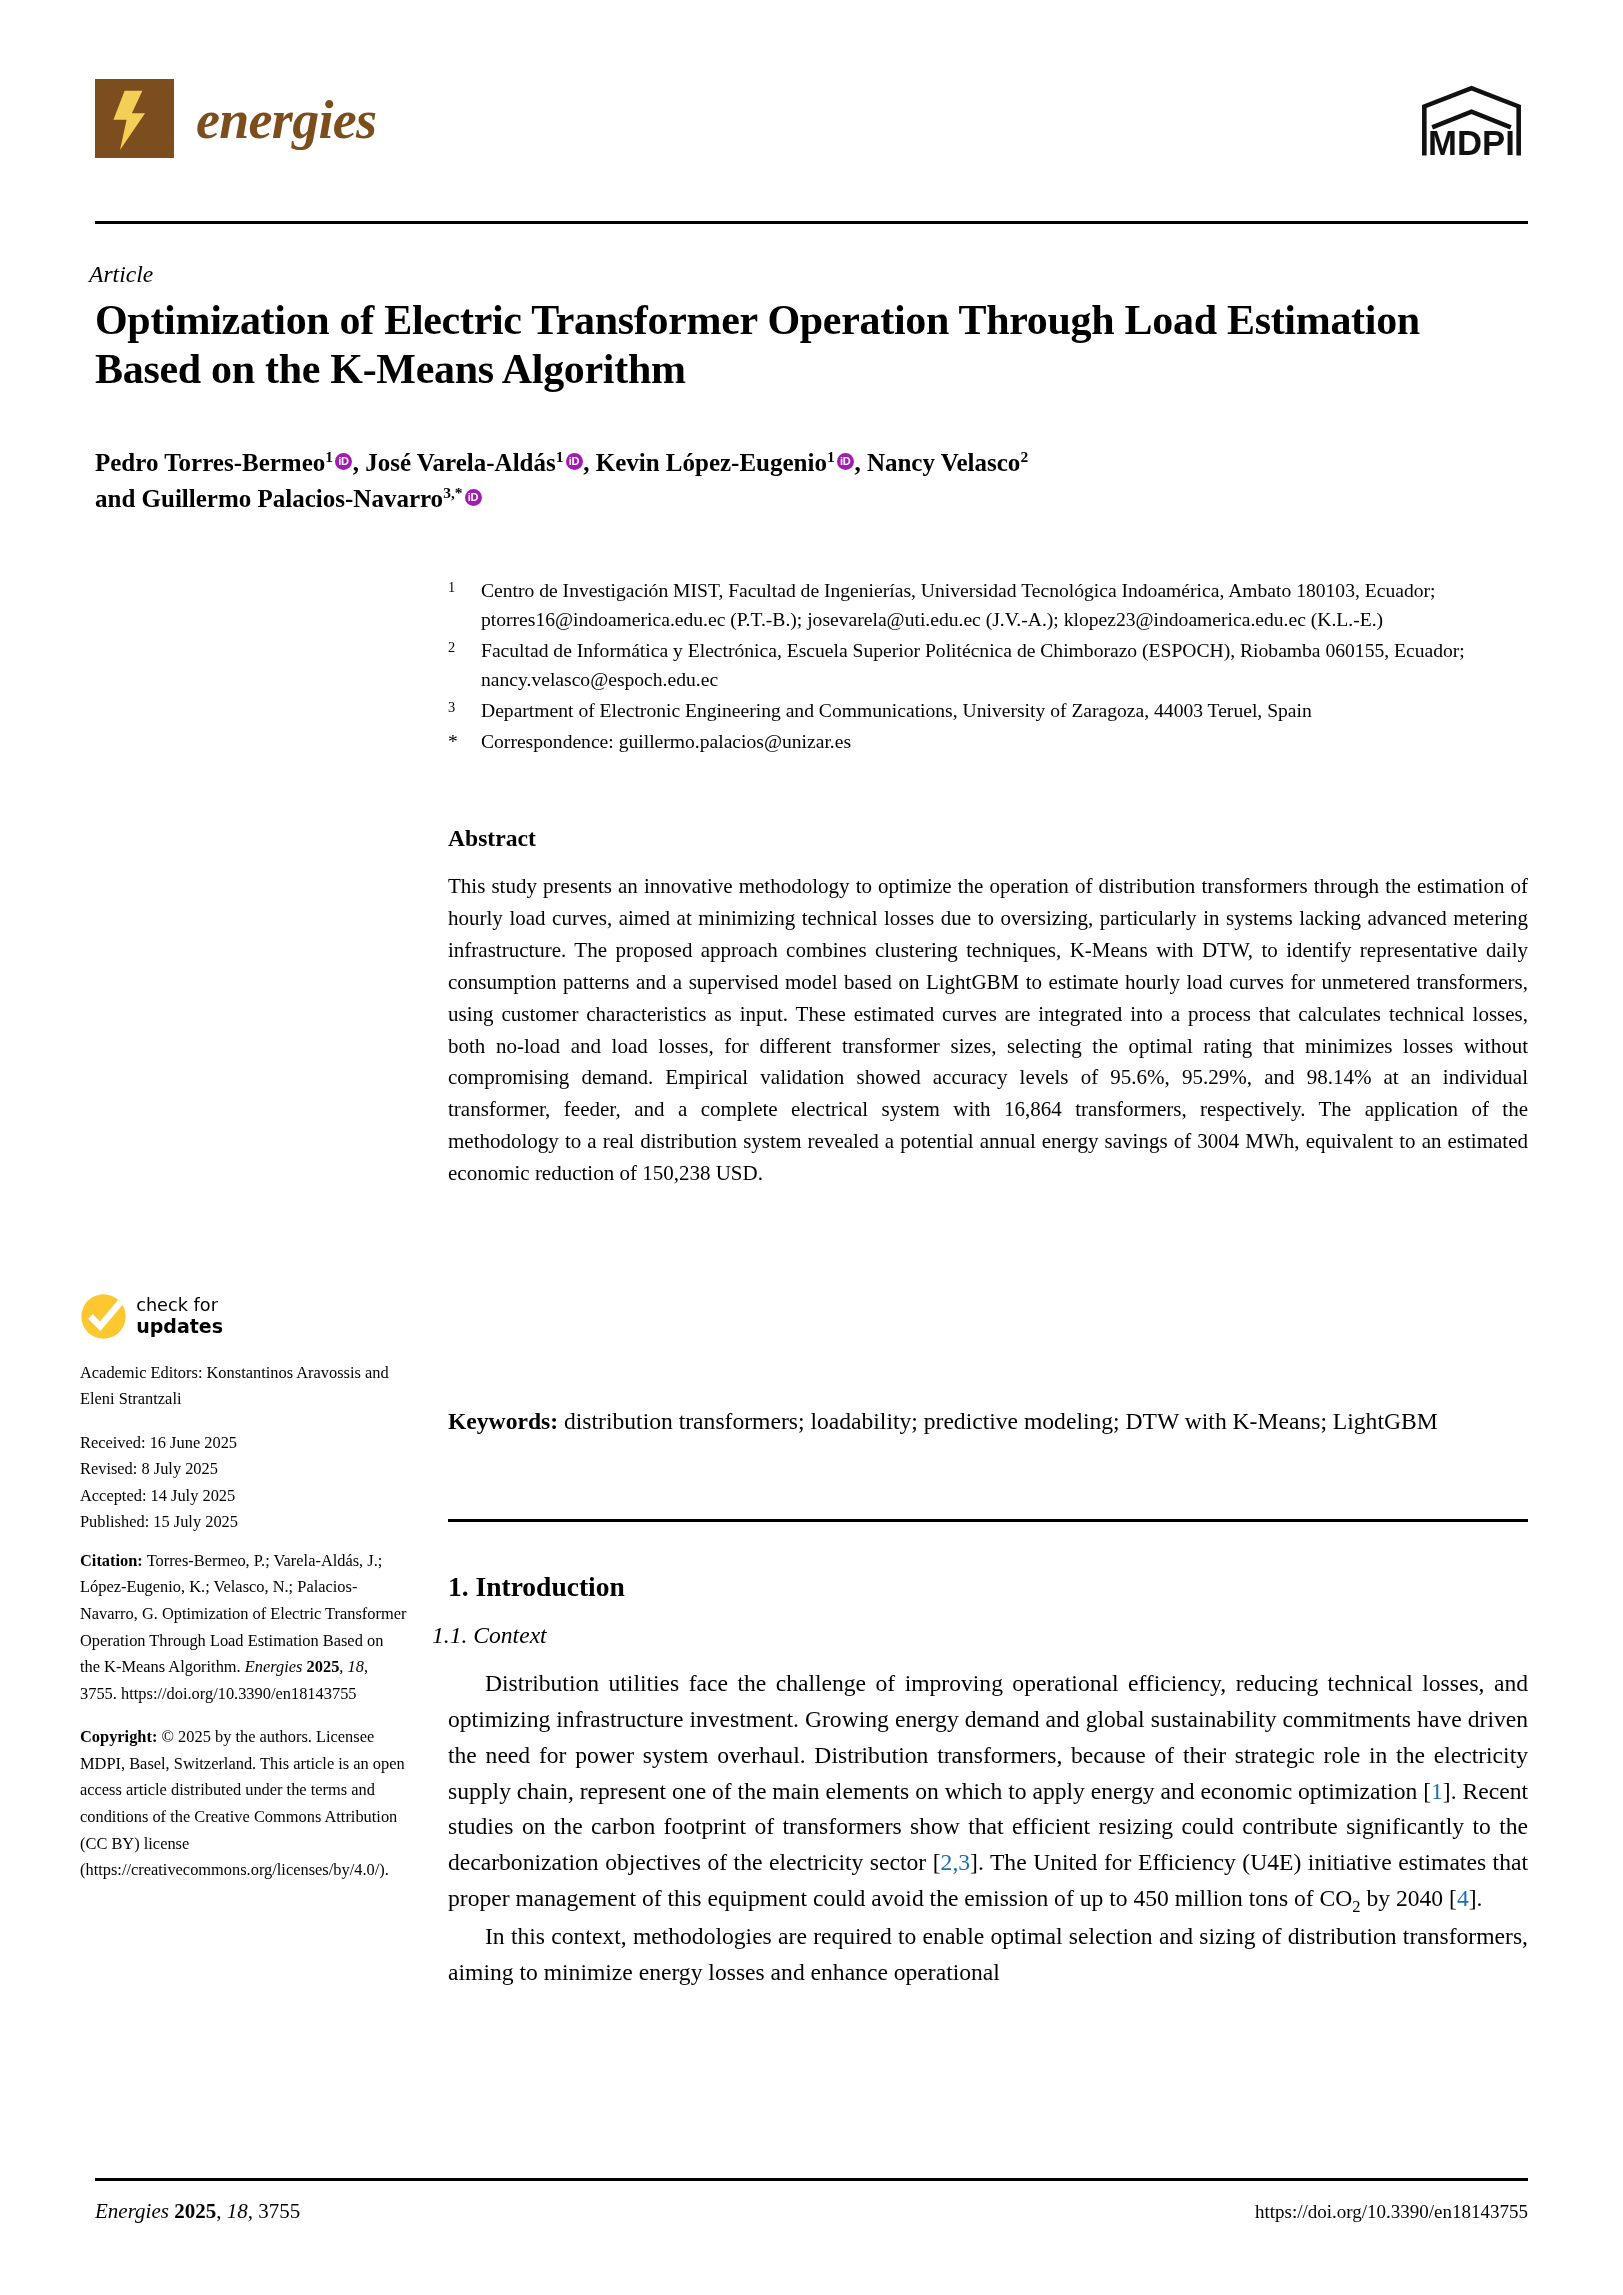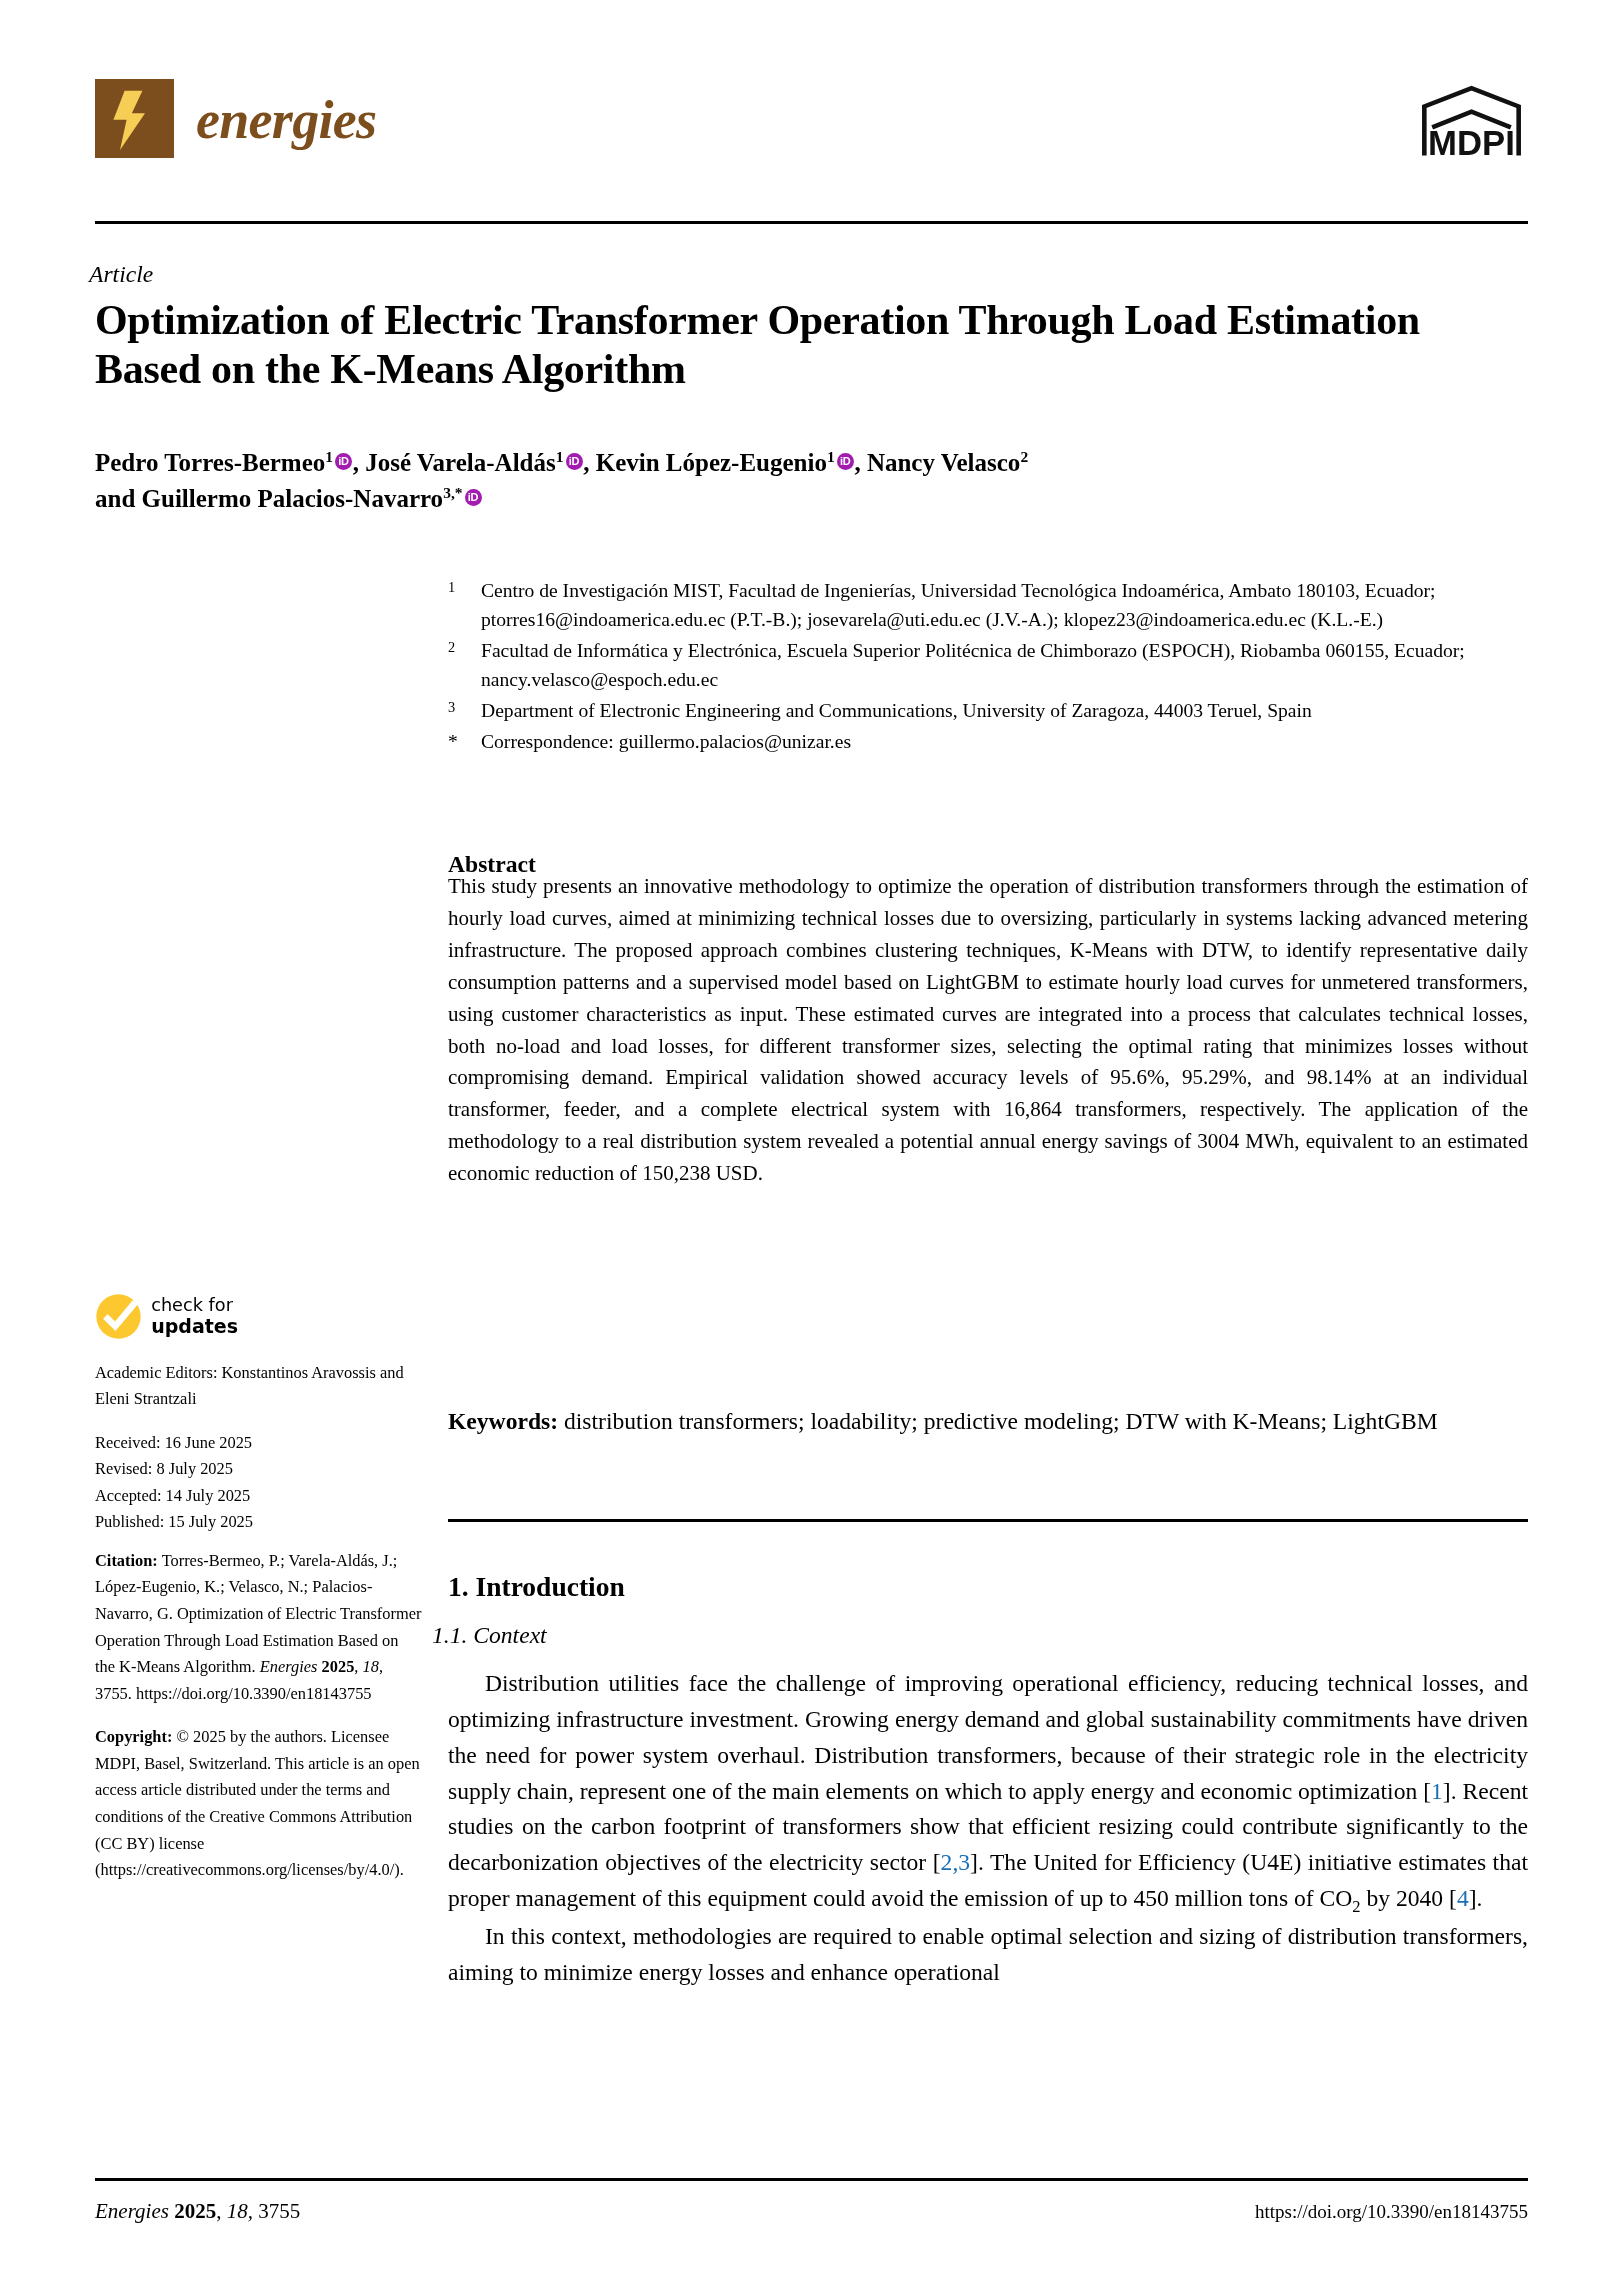--- a/index.html
+++ b/index.html
@@ -163,21 +163,20 @@
   }
   .aff-text { flex: 1; }
 
   
   .abstract-heading {
     position: absolute;
     left: 448px;
     top: 825px;
     font-weight: 700;
     font-size: 23.6px;
-    margin-top: 26px;
   }
   .abstract-body {
     position: absolute;
     left: 448px;
     top: 871px;
     width: 1080px;
     font-size: 21px;
     line-height: 1.52;
     text-align: justify;
   }
@@ -188,21 +187,21 @@
     width: 1080px;
     font-size: 23.6px;
     line-height: 1.52;
     text-align: justify;
   }
   .keywords b { font-weight: 700; }
 
   
   .sidebar {
     position: absolute;
-    left: 95px;
+    left: 80px;
     top: 1293px;
     width: 327px;
     font-size: 16.4px;
     line-height: 1.62;
   }
   .cfu {
     display: flex;
     align-items: center;
     gap: 9.2px;
     margin-bottom: 19.6px;

